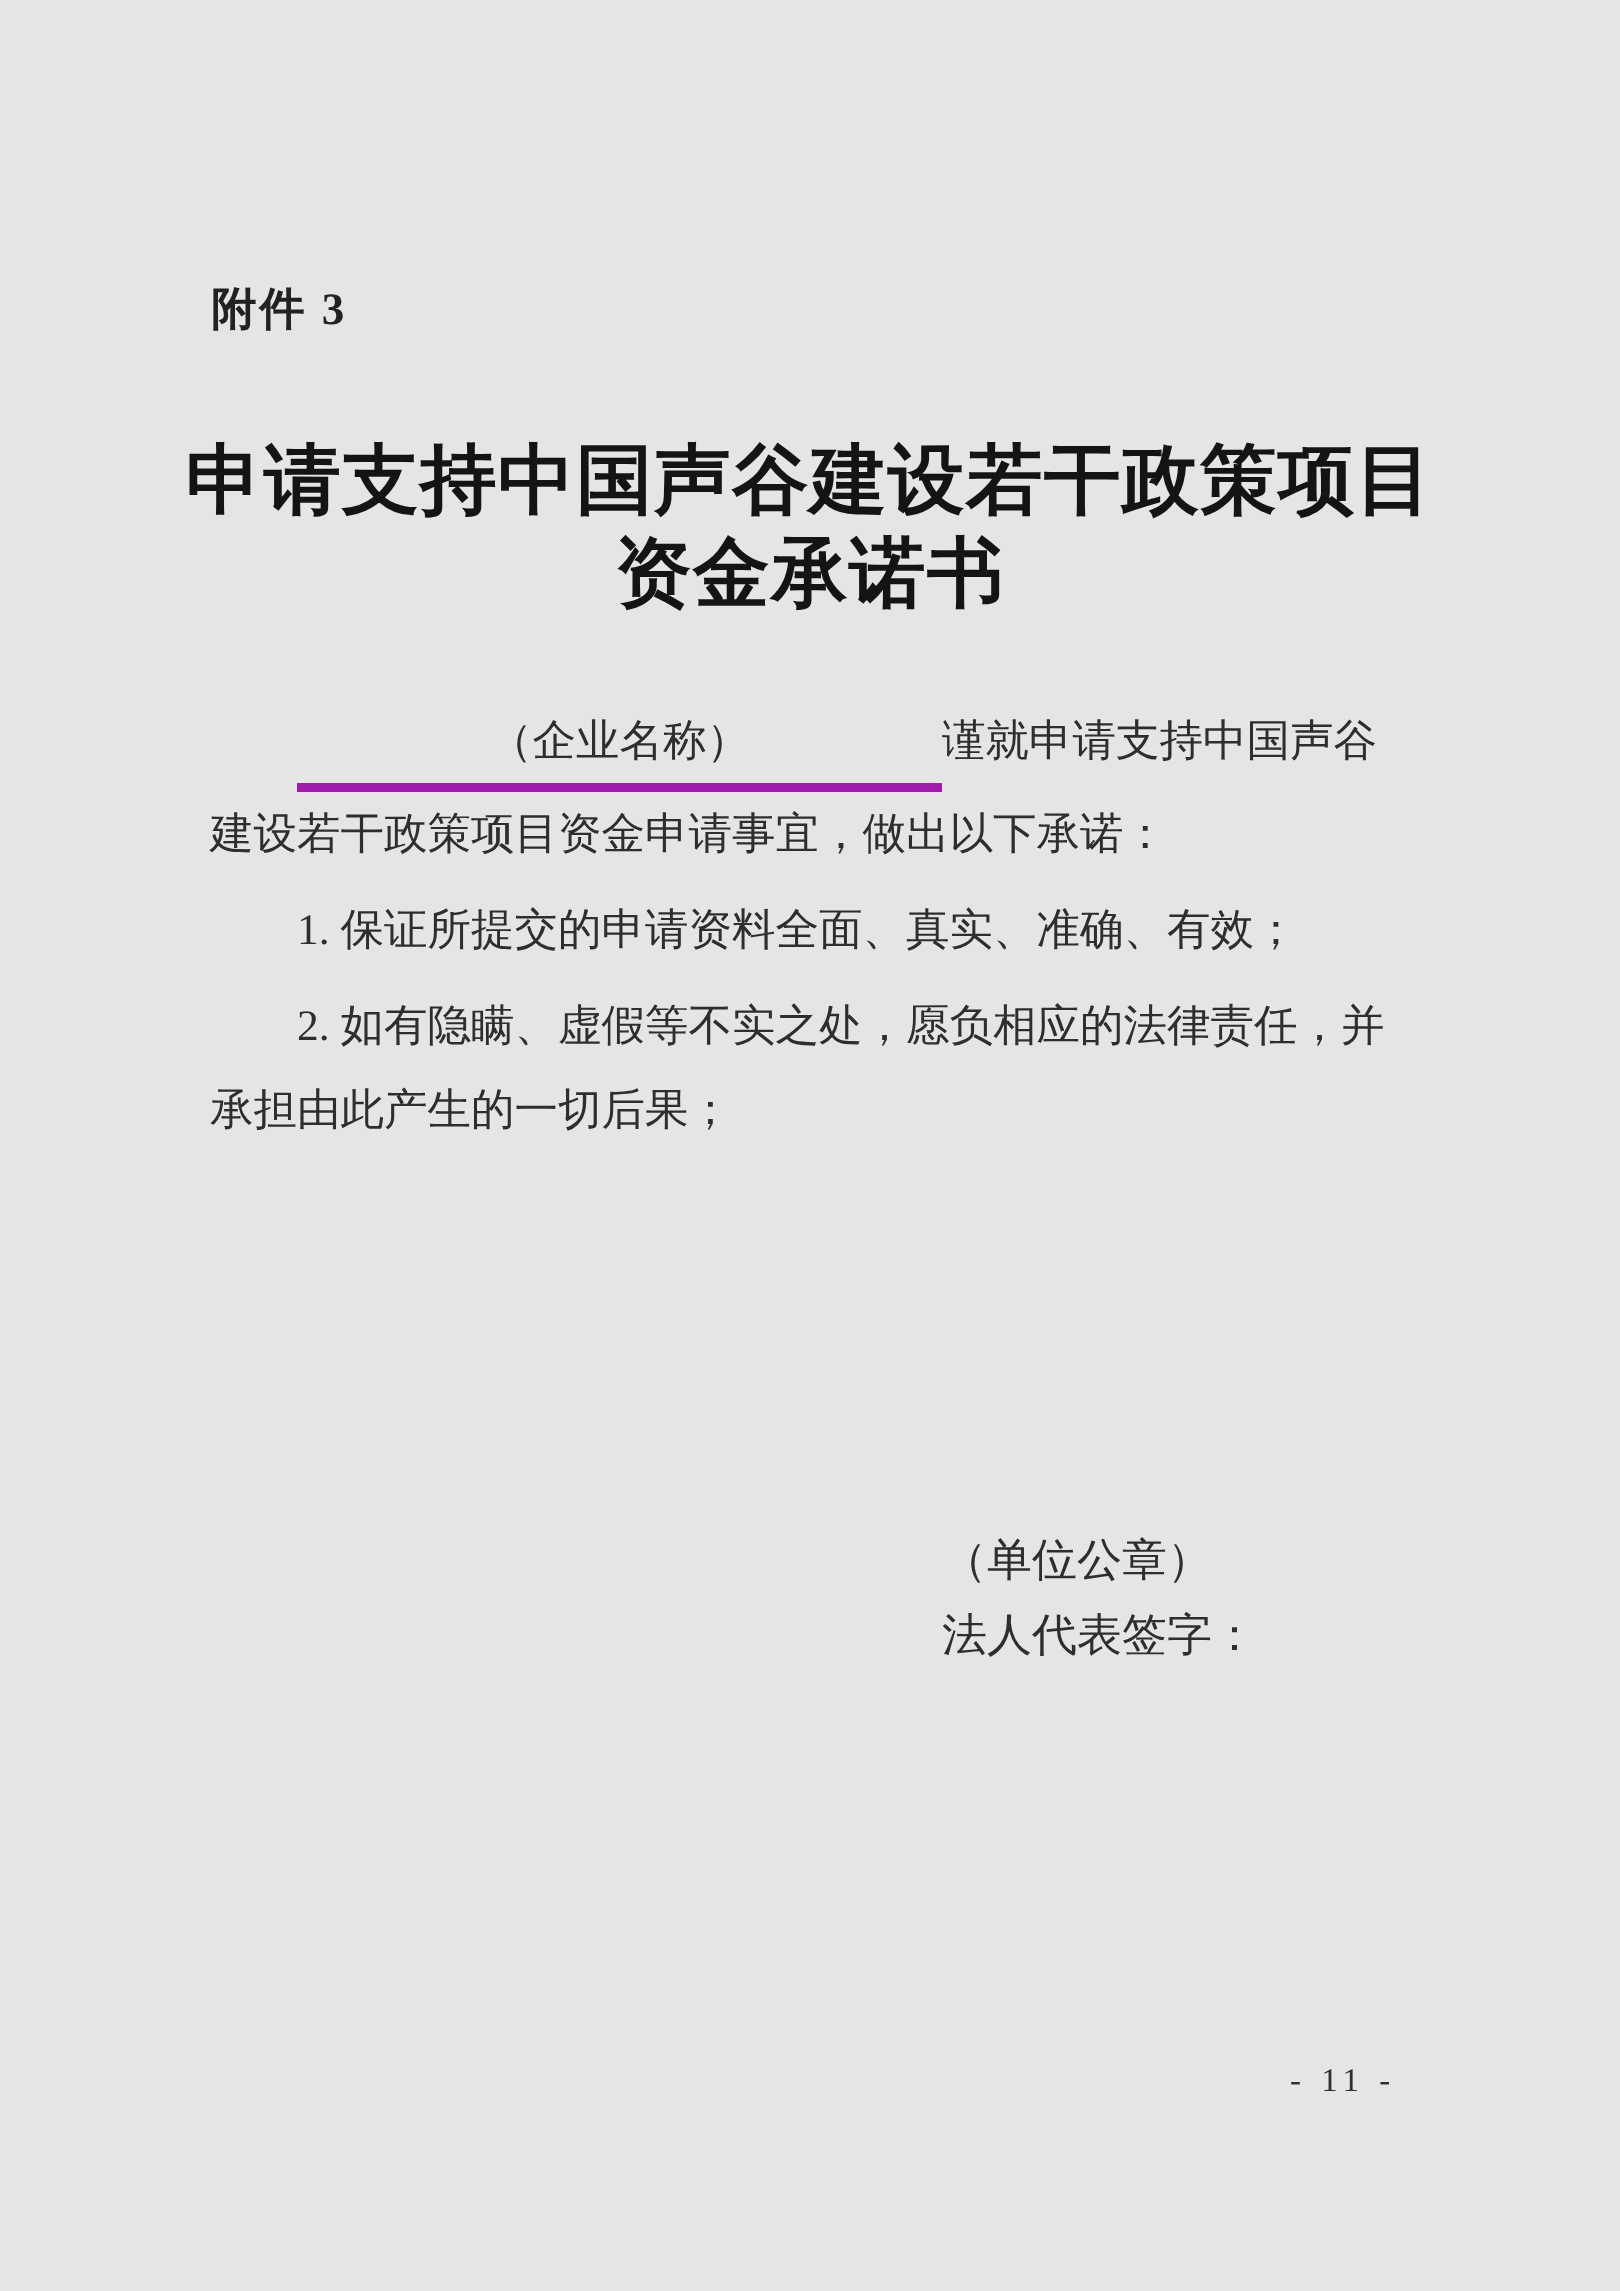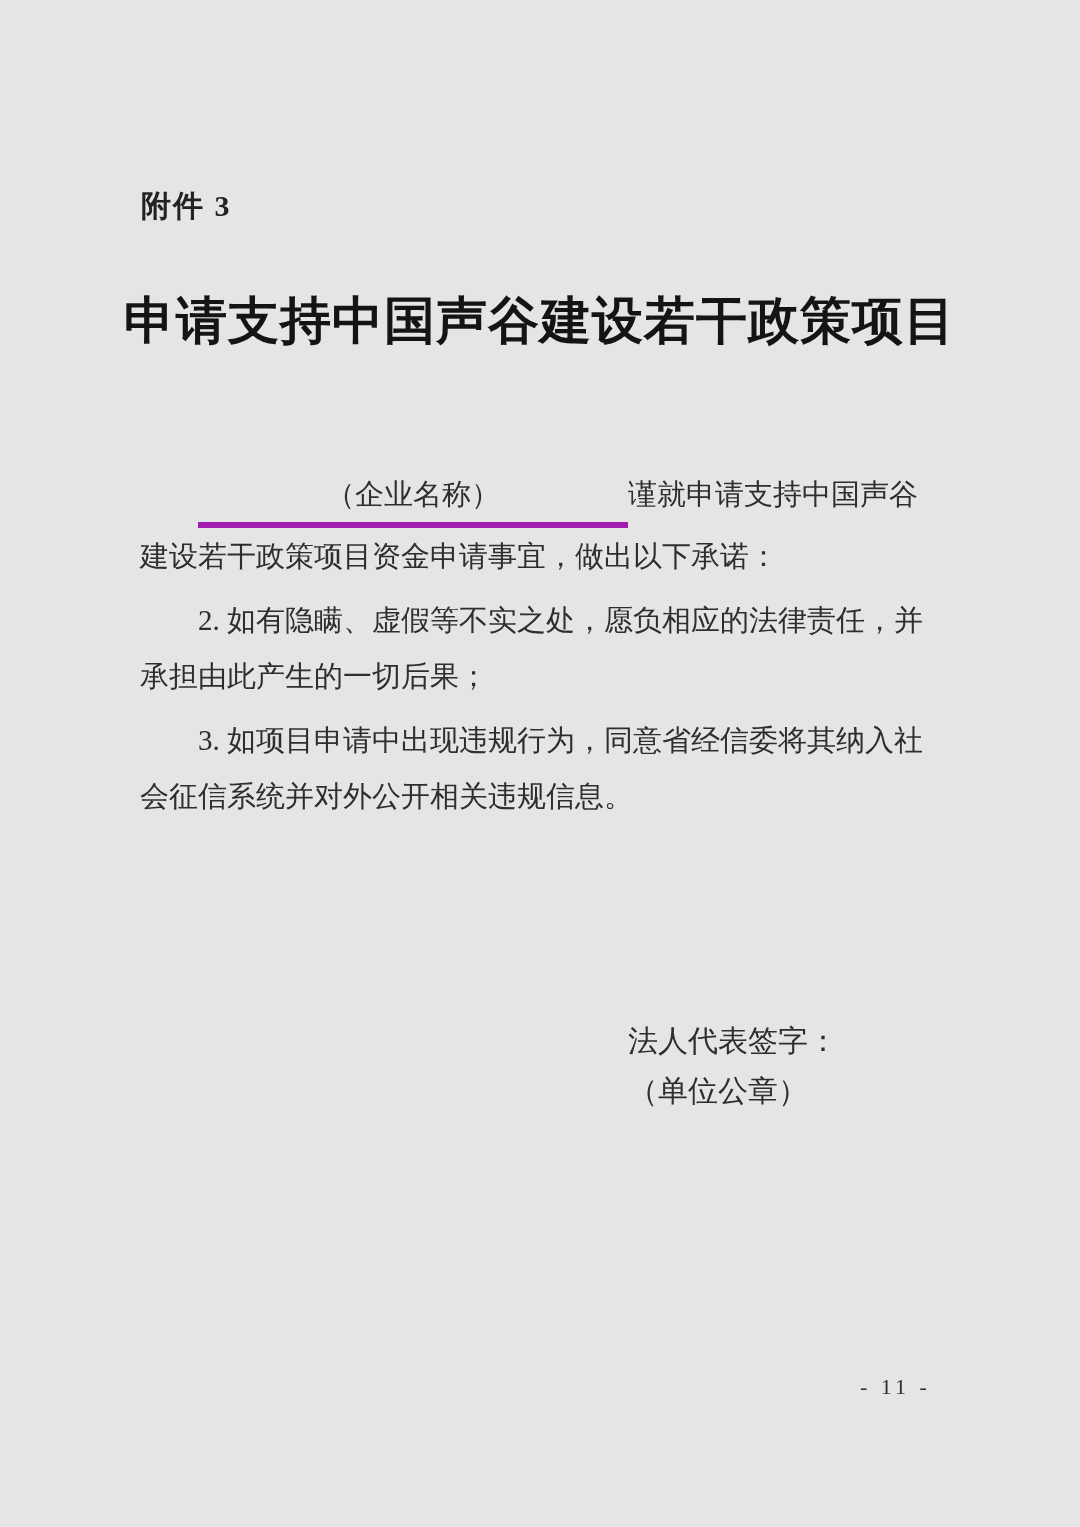--- a/index.html
+++ b/index.html
@@ -81,33 +81,34 @@
 </style>
 </head>
 <body>
 
 <div class="page">
 
   <div class="attachment">附件 3</div>
 
   <div class="title">
     <div>申请支持中国声谷建设若干政策项目</div>
+    <div>资金承诺书</div>
   </div>
 
   <div class="body-text">
 
     <p class="para"><span class="blank"><span>（企业名称）</span></span><span>谨就申请支持中国声谷</span><br><span>建设若干政策项目资金申请事宜，做出以下承诺：</span></p>
 
+    <p class="para"><span>1. 保证所提交的申请资料全面、真实、准确、有效；</span></p>
 
     <p class="para"><span>2. 如有隐瞒、虚假等不实之处，愿负相应的法律责任，并</span><br><span>承担由此产生的一切后果；</span></p>
 
-    <p class="para"><span>3. 如项目申请中出现违规行为，同意省经信委将其纳入社</span><br><span>会征信系统并对外公开相关违规信息。</span></p>
 
   </div>
 
   <div class="signature">
+    <div class="sig-line">（单位公章）</div>
     <div class="sig-line">法人代表签字：</div>
-    <div class="sig-line">（单位公章）</div>
   </div>
 
   <div class="page-number">- 11 -</div>
 
 </div>
 
 </body></html>

